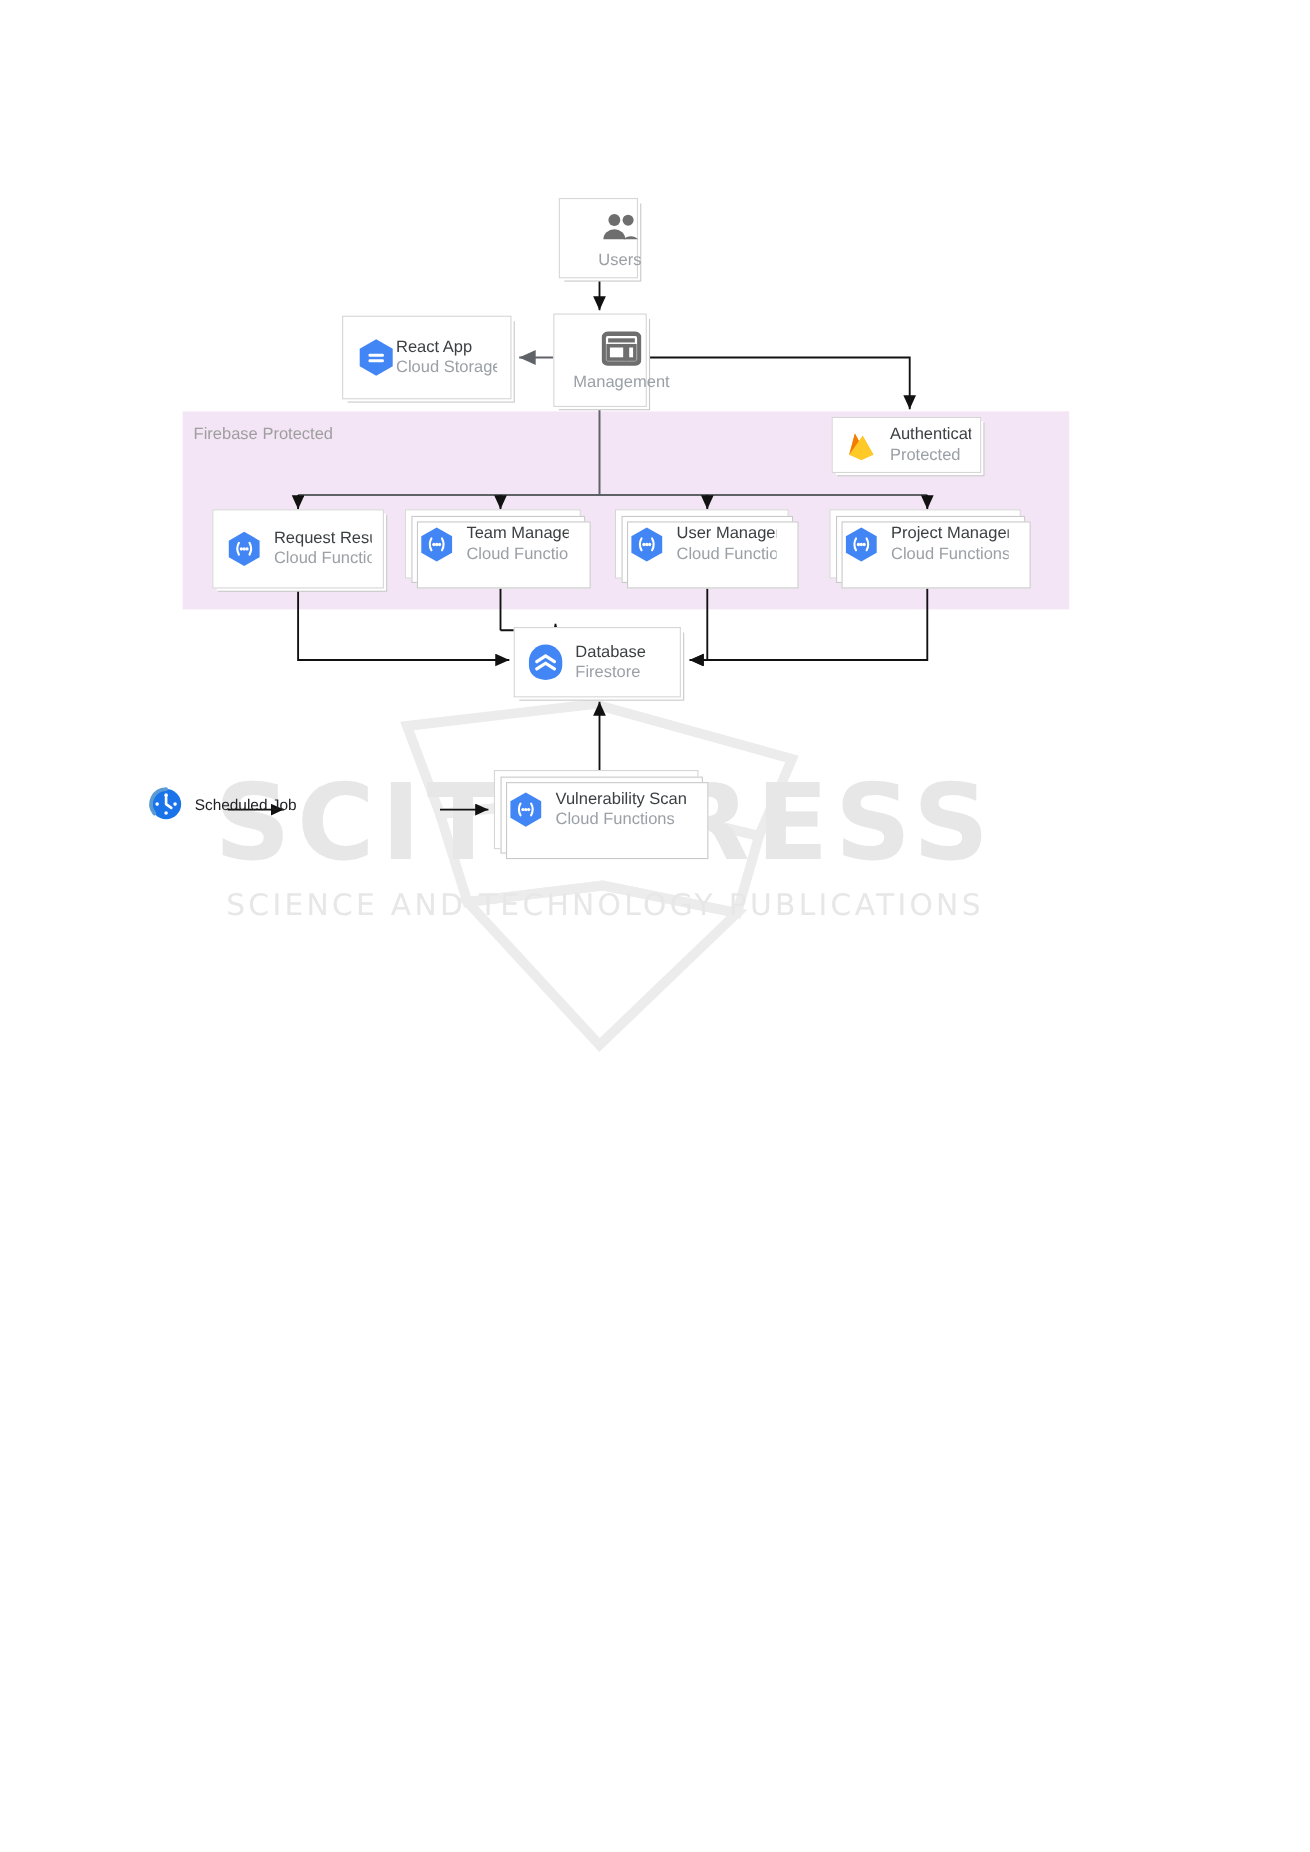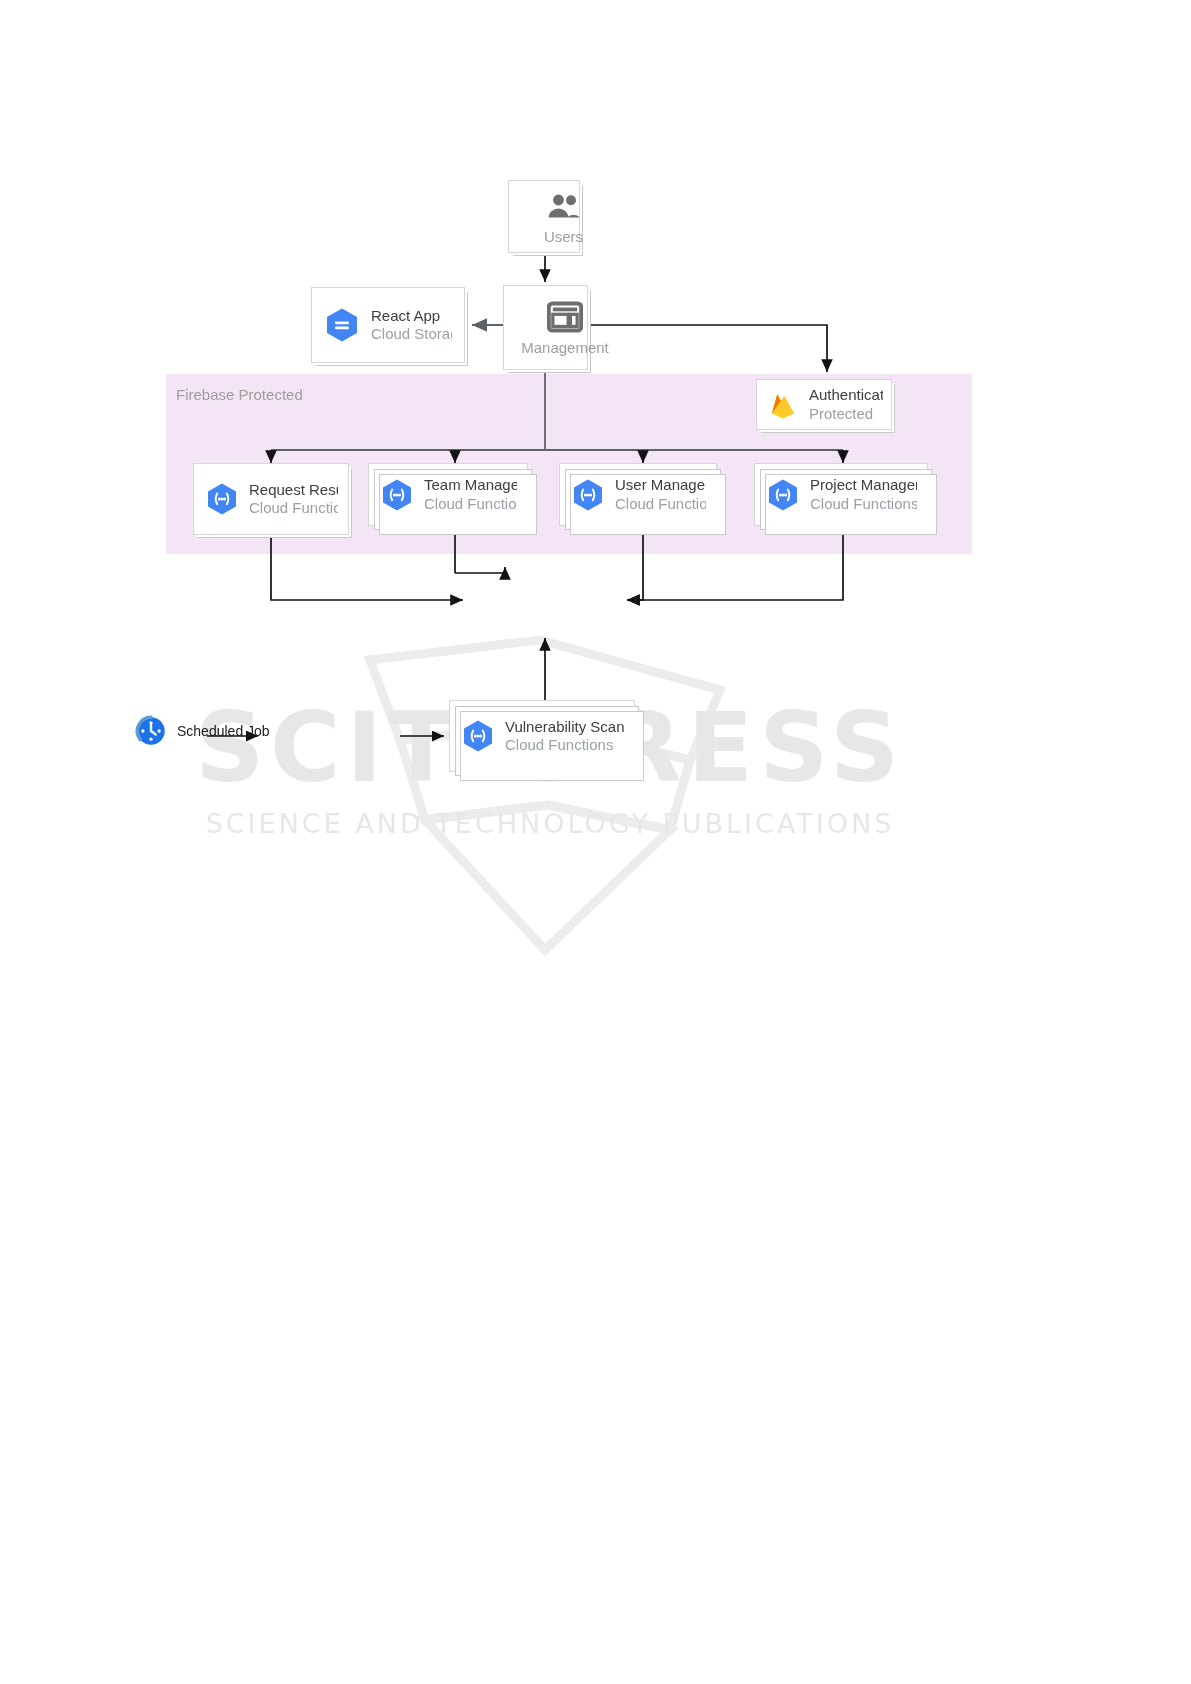--- a/index.html
+++ b/index.html
@@ -115,21 +115,20 @@
   .node.shadowed {
     box-shadow: 3px 3px 0 -1px #ffffff, 4px 4px 0 -1px #c9c9c9;
   }
 
   .node-row {
     display: flex;
     align-items: center;
     height: 100%;
     padding: 0 12px;
     box-sizing: border-box;
-    gap: 11px;
   }
   .node-icon {
     flex: 0 0 auto;
     width: 36px;
     height: 36px;
     display: flex;
     align-items: center;
     justify-content: center;
   }
   .node-text {
@@ -388,20 +387,35 @@
           <circle cx="18.6" cy="17" r="1.5" fill="#ffffff"></circle>
         </svg>
       </span>
       <span class="node-text">
         <span class="node-title">Project Management</span>
         <span class="node-sub">Cloud Functions</span>
       </span>
     </div>
   </div>
 
+  <div class="node shadowed" style="left:467px; top:570px; width:152px; height:64px;">
+    <div class="node-row" style="padding:0 10px; gap:9px;">
+      <span class="node-icon">
+        <svg width="38" height="38" viewBox="0 0 38 38">
+          <path d="M19 2 C10.2 2 3 9.2 3 18 L3 22 C3 30.8 10.2 36 19 36 C27.8 36 35 30.8 35 22 L35 18 C35 9.2 27.8 2 19 2 Z" fill="#4285f4"></path>
+          <path d="M10.5 18.5 L19 13 L27.5 18.5" stroke="#ffffff" stroke-width="3.1" fill="none" stroke-linecap="round" stroke-linejoin="round"></path>
+          <path d="M10.5 25.5 L19 20 L27.5 25.5" stroke="#ffffff" stroke-width="3.1" fill="none" stroke-linecap="round" stroke-linejoin="round"></path>
+        </svg>
+      </span>
+      <span class="node-text">
+        <span class="node-title">Database</span>
+        <span class="node-sub">Firestore</span>
+      </span>
+    </div>
+  </div>
 
 
   <div class="node stacked" style="left:449px; top:700px; width:186px; height:72px;">
     <div class="node-row" style="padding:0 10px; gap:9px;">
       <span class="node-icon">
         <svg width="32" height="34" viewBox="0 0 32 34">
           <path d="M16 1.5 L30 9.5 L30 24.5 L16 32.5 L2 24.5 L2 9.5 Z" fill="#4285f4"></path>
           <path d="M11.2 11.5 Q8.2 16.8 11.2 22.2" stroke="#ffffff" stroke-width="1.9" fill="none" stroke-linecap="round"></path>
           <path d="M20.8 11.5 Q23.8 16.8 20.8 22.2" stroke="#ffffff" stroke-width="1.9" fill="none" stroke-linecap="round"></path>
           <circle cx="13.4" cy="17" r="1.5" fill="#ffffff"></circle>

